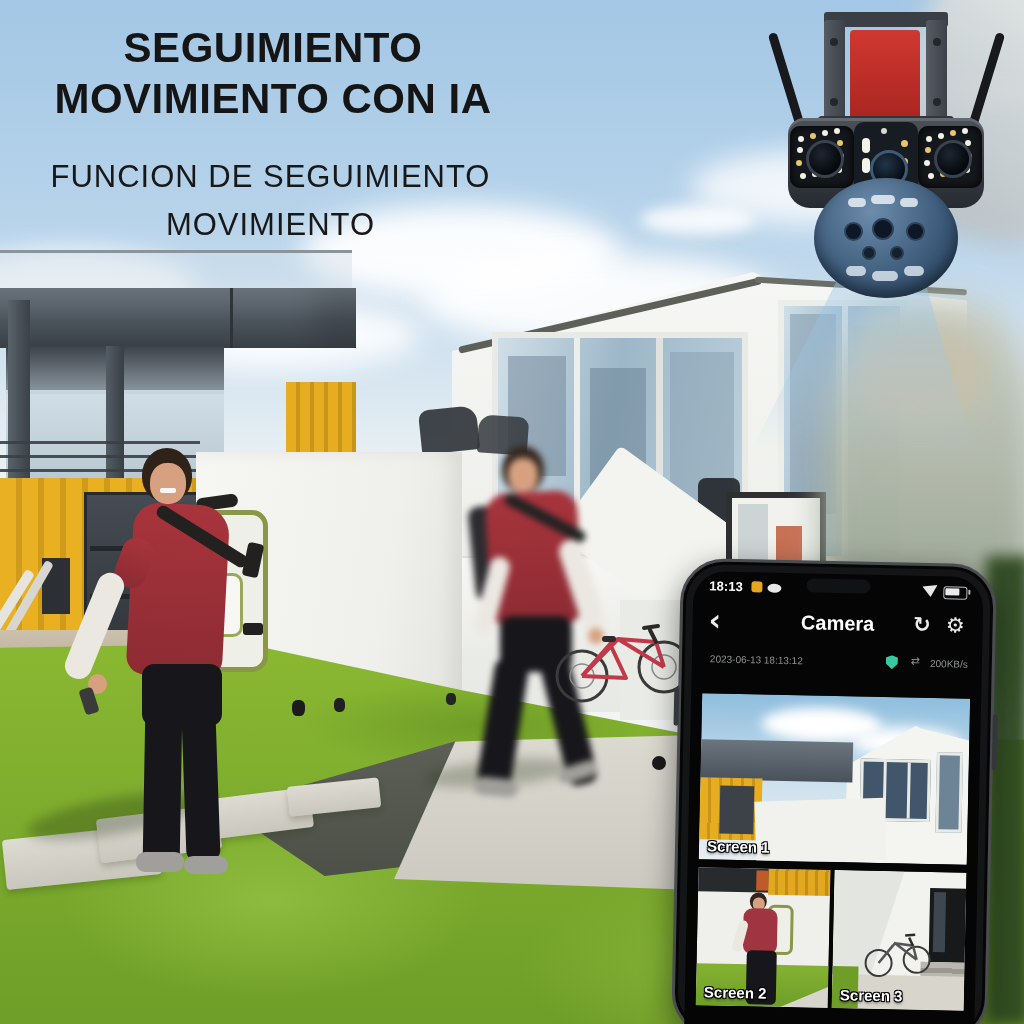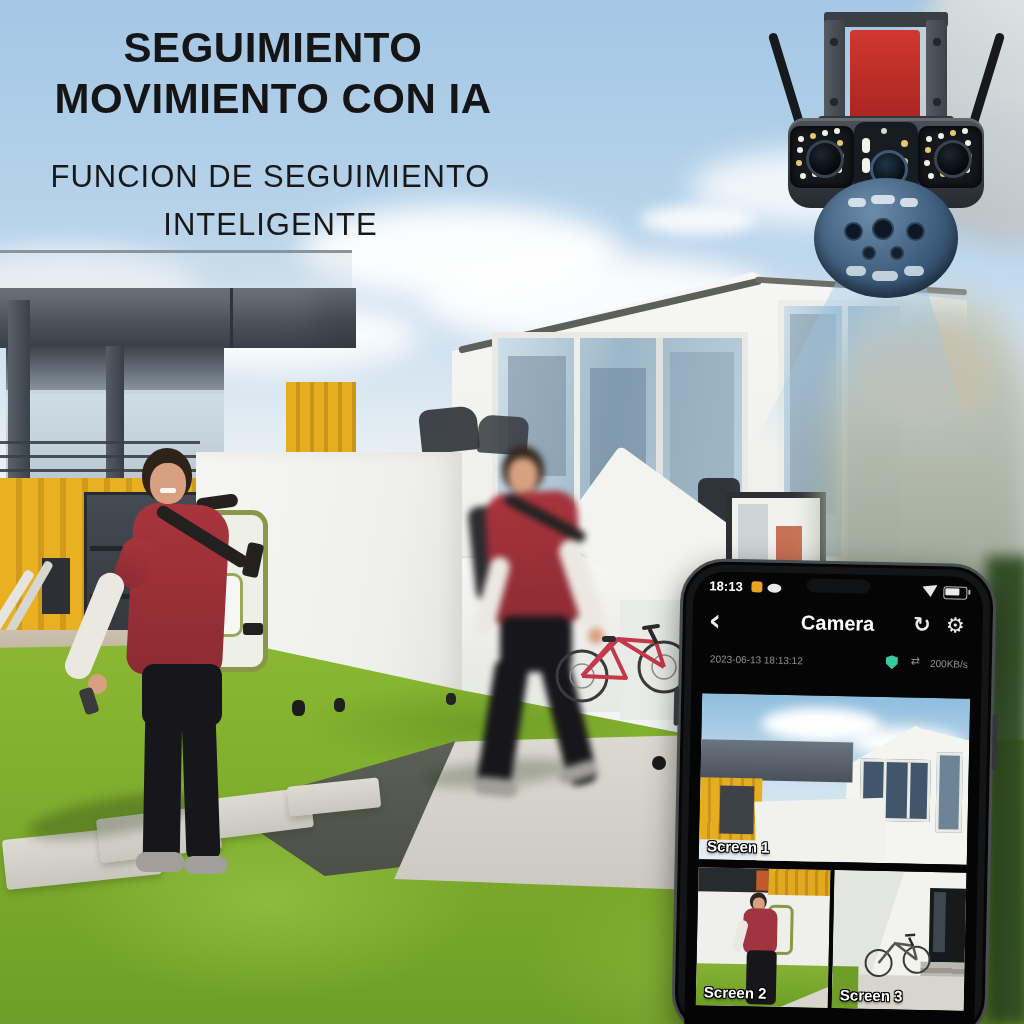--- a/index.html
+++ b/index.html
@@ -276,21 +276,21 @@
   </div>
 
   <div class="abs" style="left:986px;top:556px;width:44px;height:470px;background:#2f4a22;filter:blur(7px);opacity:.95;"></div>
 
   <div class="abs headline">
       <div>SEGUIMIENTO</div>
       <div>MOVIMIENTO CON IA</div>
   </div>
   <div class="abs subline">
       <div>FUNCION DE SEGUIMIENTO</div>
-      <div>INTELIGENTE</div>
+      <div>MOVIMIENTO</div>
   </div>
 
   <div class="abs phone-wrap">
     <div class="phone-body"></div>
     <div class="abs" style="right:-4px;top:150px;width:5px;height:56px;background:#34373a;border-radius:3px;"></div>
     <div class="abs" style="left:-4px;top:130px;width:5px;height:38px;background:#34373a;border-radius:3px;"></div>
     <div class="screen">
 
       <div class="statusrow">
           <span class="abs" style="left:16px;top:2px;color:#fff;">18:13</span>

